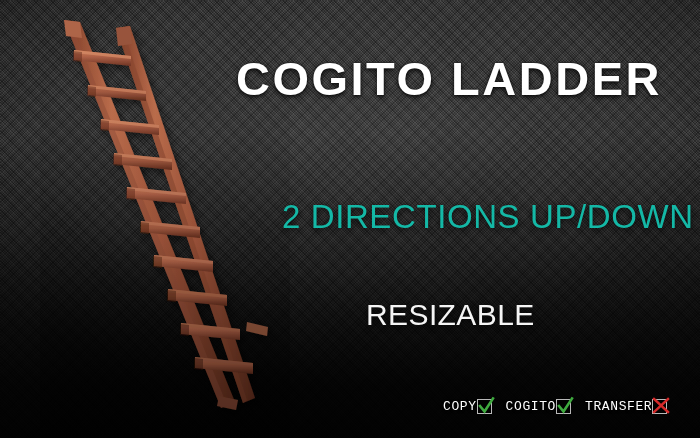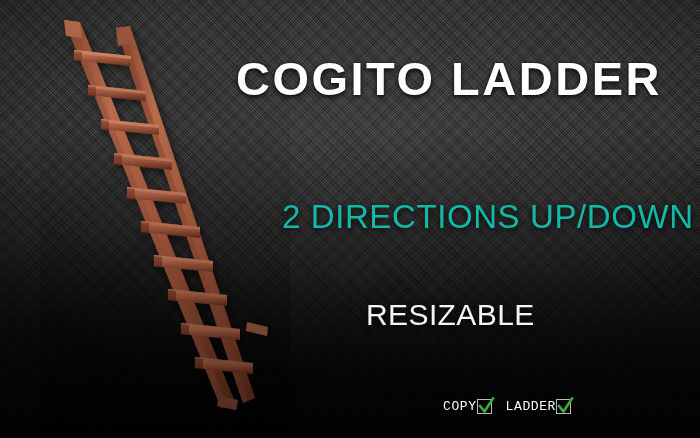--- a/index.html
+++ b/index.html
@@ -266,24 +266,32 @@
     <div class="perm">
       <span class="perm-label">COPY</span>
       <span class="perm-box">
         <svg viewBox="0 0 20 20">
           <path d="M4 10 L8.5 15.5 L17 2.5" fill="none" stroke="#3faa3f" stroke-width="2.6" stroke-linecap="square" stroke-linejoin="miter"></path>
         </svg>
       </span>
     </div>
 
     <div class="perm">
-      <span class="perm-label">LADDER</span>
+      <span class="perm-label">COGITO</span>
       <span class="perm-box">
         <svg viewBox="0 0 20 20">
           <path d="M4 10 L8.5 15.5 L17 2.5" fill="none" stroke="#3faa3f" stroke-width="2.6" stroke-linecap="square" stroke-linejoin="miter"></path>
         </svg>
       </span>
     </div>
 
+    <div class="perm">
+      <span class="perm-label">TRANSFER</span>
+      <span class="perm-box">
+        <svg viewBox="0 0 20 20">
+          <path d="M3 3 L17 16 M17 3 L3 16" fill="none" stroke="#d42a2a" stroke-width="2.4" stroke-linecap="square"></path>
+        </svg>
+      </span>
+    </div>
 
   </div>
 
 </div>
 
 </body></html>

